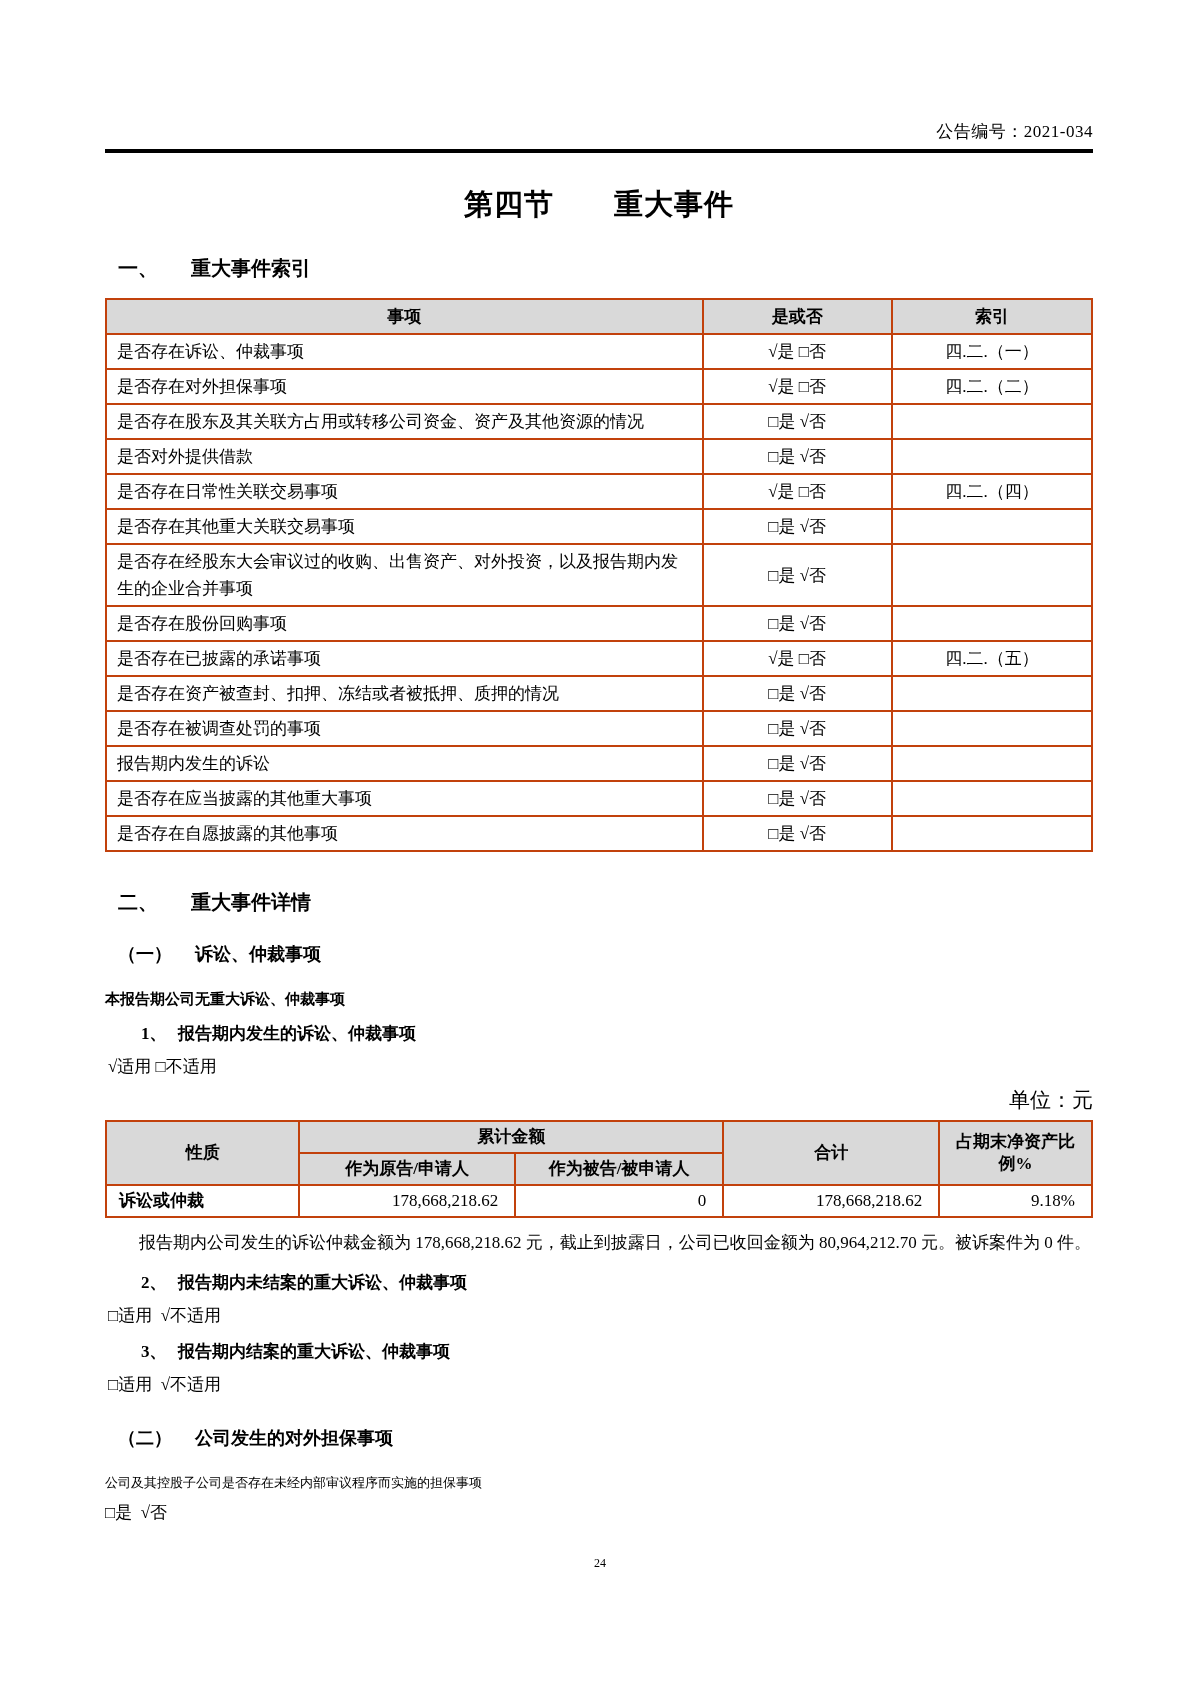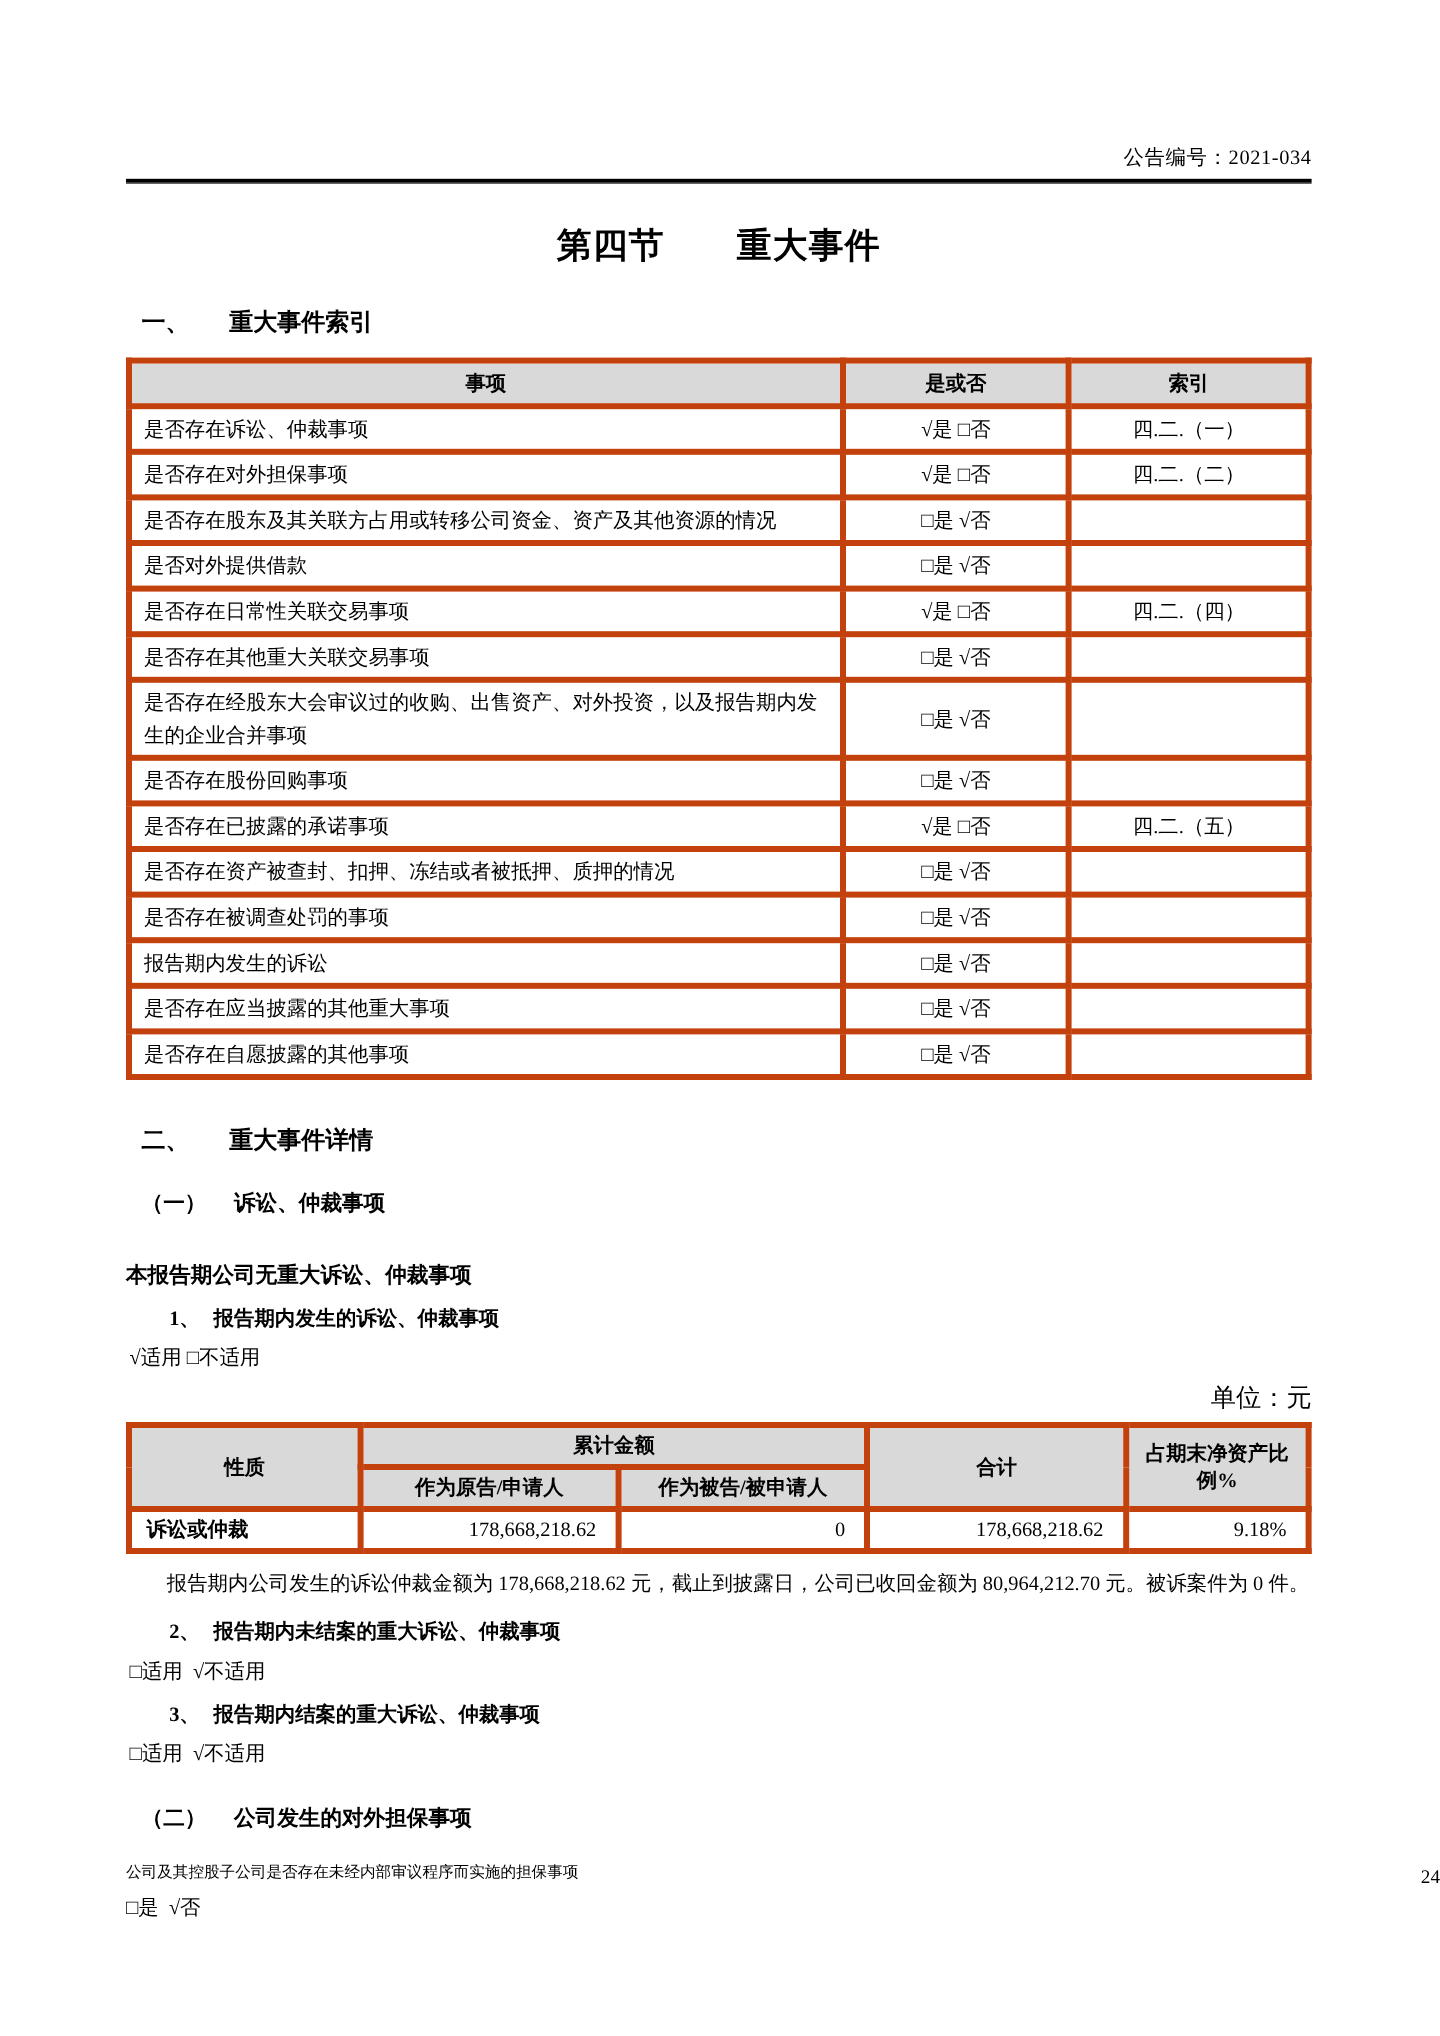--- a/index.html
+++ b/index.html
@@ -42,21 +42,21 @@
     padding-left: 13px;
     font-size: 20px;
     font-weight: bold;
     font-family: "Liberation Sans", "DejaVu Sans", sans-serif;
   }
   .sec-heading .num { width: 73px; flex: 0 0 auto; }
 
   table { width: 100%; border-collapse: collapse; table-layout: fixed; }
   .doc-table { margin-top: 16px; font-size: 17px; }
   .doc-table th, .doc-table td {
-    border: 5px solid #c2410c;
+    border: 2px solid #c2410c;
     padding: 3px 10px;
     line-height: 27px;
     vertical-align: middle;
     overflow: hidden;
     margin-left: 23px;
   }
   .doc-table th {
     background: #d9d9d9;
     font-weight: bold;
     text-align: center;
@@ -70,23 +70,23 @@
     display: flex;
     margin-top: 26px;
     padding-left: 13px;
     font-size: 18px;
     font-weight: bold;
     font-family: "Liberation Sans", "DejaVu Sans", sans-serif;
   }
   .sub-heading .num { width: 77px; flex: 0 0 auto; }
 
   .note-bold {
-    margin-top: 36px;
-    font-weight: bold;
-    font-size: 18px;
+    margin-top: 24px;
+    font-weight: bold;
+    font-size: 15px;
   }
   .item-heading {
     display: flex;
     margin-top: 13px;
     padding-left: 36px;
     font-size: 17px;
     font-weight: bold;
   }
   .item-heading .num { width: 37px; flex: 0 0 auto; }
 
@@ -115,22 +115,22 @@
     font-size: 17px;
   }
 
   .question-line { margin-top: 24px; font-size: 13px; }
   .answer-line { margin-top: 9px; white-space: pre-wrap; font-size: 17px; }
 
   .page-number {
     position: absolute;
     top: 1556px;
     left: 0; right: 0;
-    text-align: right;
-    font-size: 16px;
+    text-align: center;
+    font-size: 12px;
   }
 </style>
 </head>
 <body>
 
 <div class="page">
 
   <div class="doc-number">公告编号：2021-034</div>
   <div class="header-rule"></div>
 

